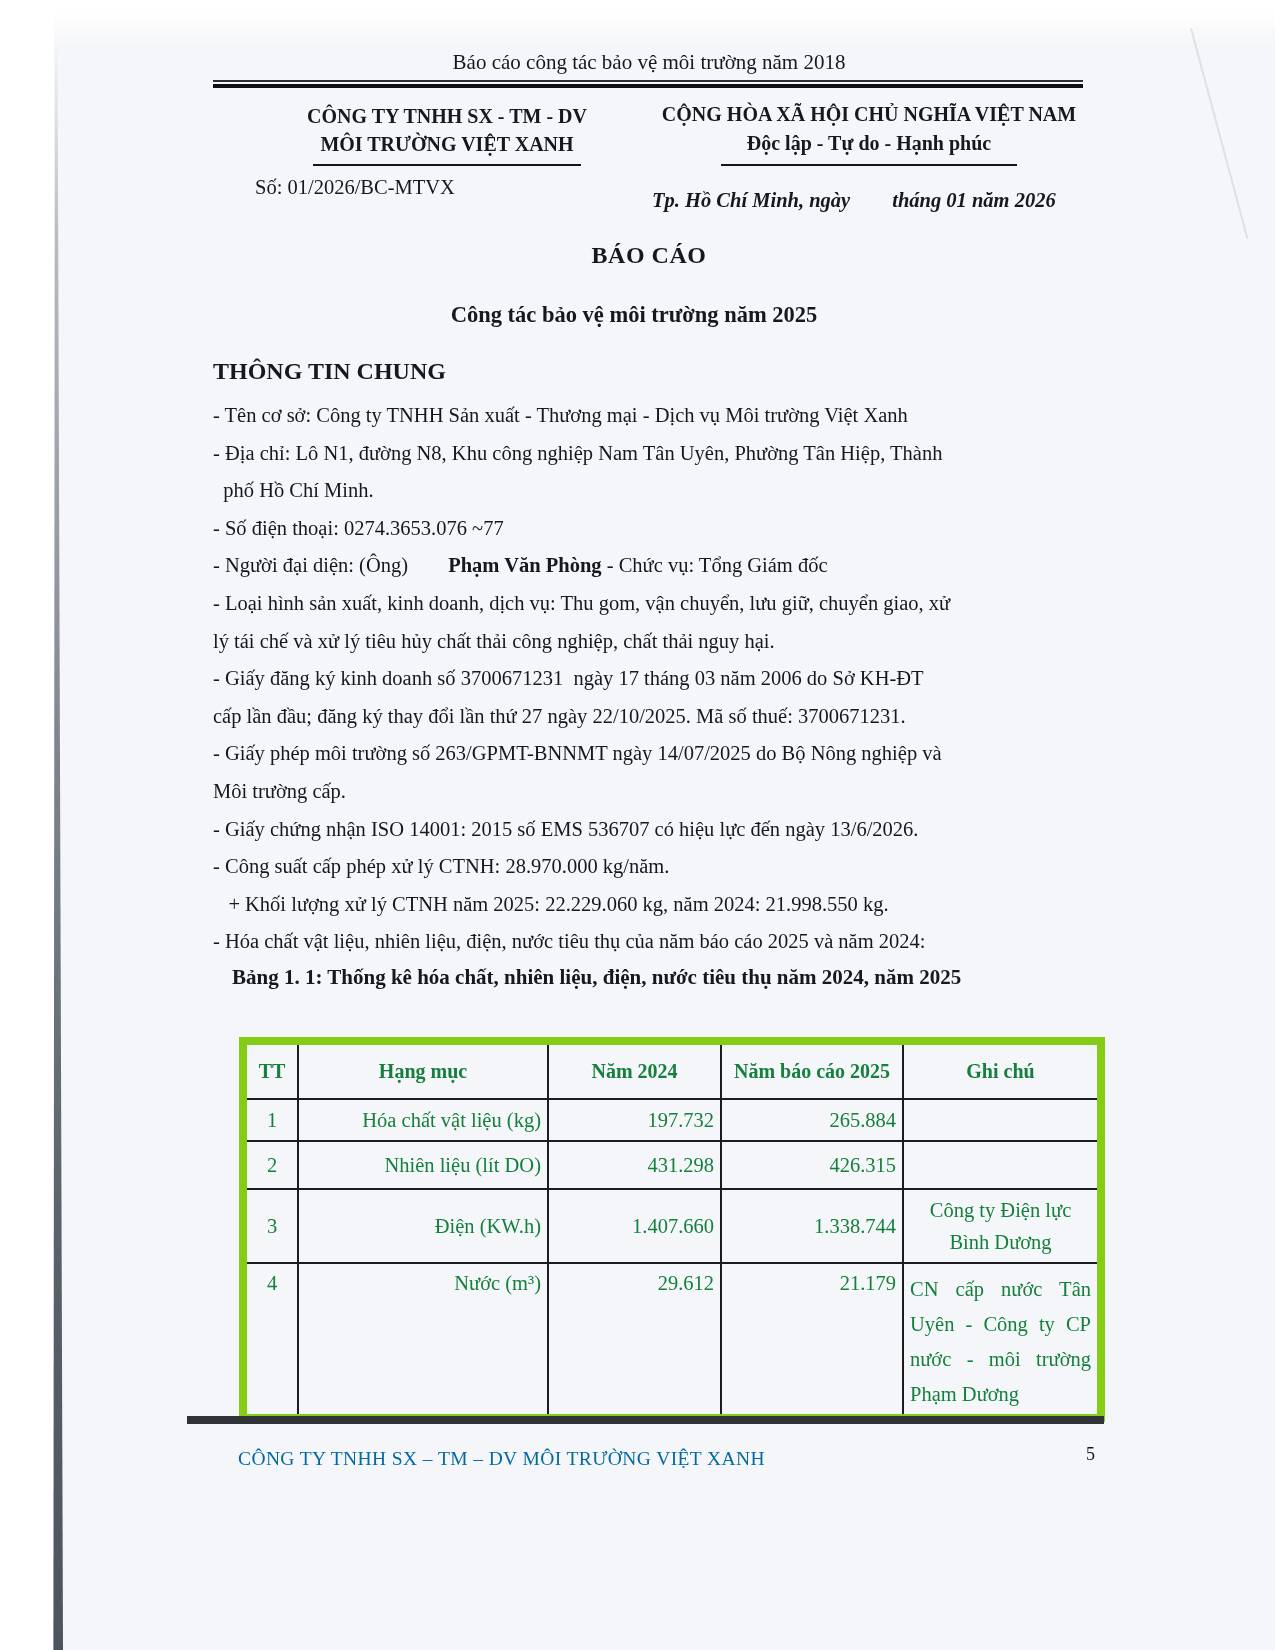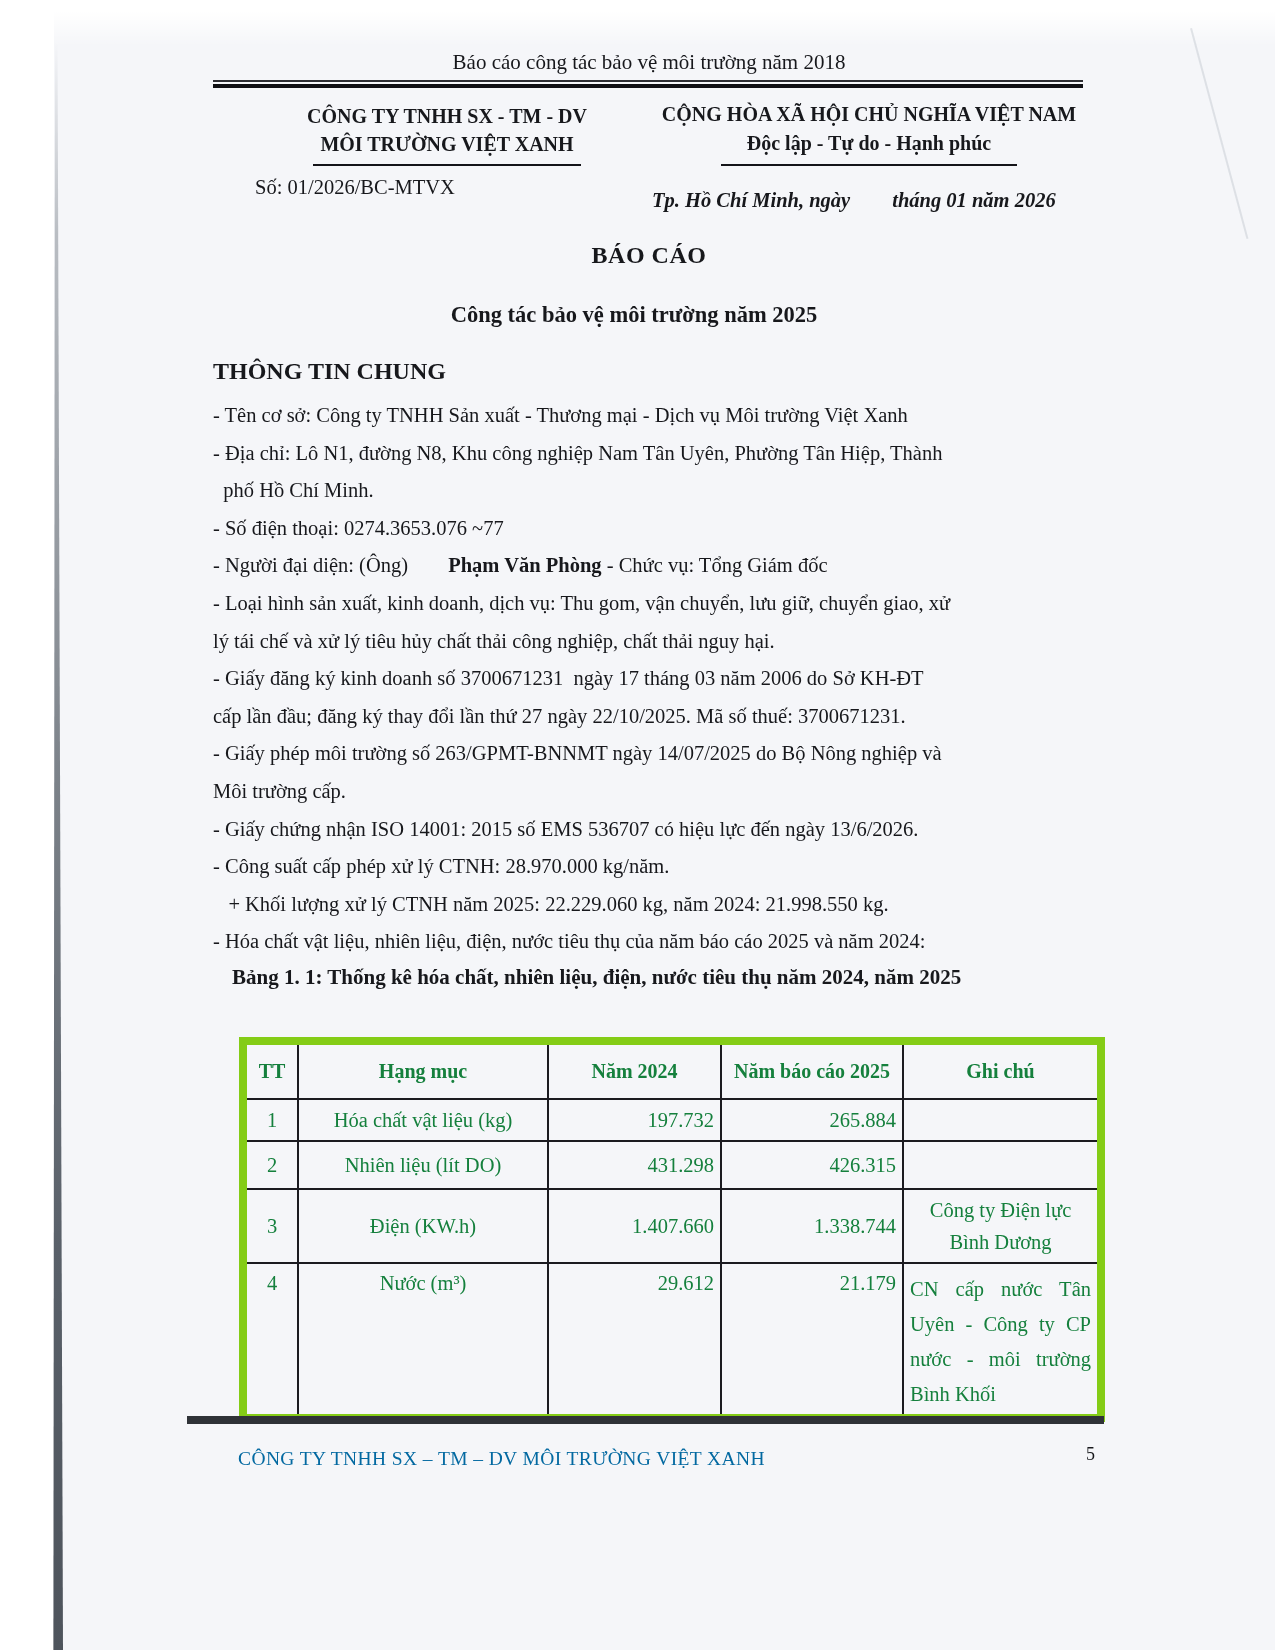--- a/index.html
+++ b/index.html
@@ -52,21 +52,21 @@
     font-size:21px;font-weight:bold;}
   
   table.stats{position:absolute;left:239px;top:1028px;width:858px;
     border-collapse:collapse;table-layout:fixed;
     border:8px solid #84cc16;font-size:20.5px;color:#15803d;margin-top:9px;}
   table.stats th, table.stats td{border:2px solid #1b1b20;padding:2px 6px;vertical-align:middle;}
   table.stats th{font-size:20px;font-weight:bold;line-height:27px;text-align:center;}
   th.ghichu{vertical-align:top;padding-top:8px;}
   tr.hdr{height:58px;} tr.row1{height:42px;} tr.row2{height:48px;} tr.row3{height:74px;} tr.row4{height:152px;}
   td.tt{text-align:center;}
-  td.item{text-align:center;padding-left:12px;}
+  td.item{text-align:right;padding-left:12px;}
   td.num{text-align:right;padding-right:18px;}
   td.num2{padding-right:22px;}
   td.note{line-height:33px;padding-left:10px;padding-right:10px;}
   td.note.center{text-align:center;line-height:32px;}
   td.note.justify{text-align:justify;line-height:35px;}
   tr.row4 td{vertical-align:top;padding-top:8px;}
   
   .foot-rule{position:absolute;left:187px;top:1416px;width:917px;height:8px;background:#2f3237;}
   .footer-company{position:absolute;left:238px;top:1448px;font-size:19.5px;letter-spacing:.4px;color:#0369a1;}
   .page-number{position:absolute;left:1086px;top:1444px;font-size:18px;}
@@ -159,21 +159,21 @@
           <td class="item">Điện (KW.h)</td>
           <td class="num">1.407.660</td>
           <td class="num num2">1.338.744</td>
           <td class="note center">Công ty Điện lực Bình Dương</td>
         </tr>
         <tr class="row4">
           <td class="tt">4</td>
           <td class="item">Nước (m³)</td>
           <td class="num">29.612</td>
           <td class="num num2">21.179</td>
-          <td class="note justify">CN cấp nước Tân Uyên - Công ty CP nước - môi trường Bình Khối</td>
+          <td class="note justify">CN cấp nước Tân Uyên - Công ty CP nước - môi trường Phạm Dương</td>
         </tr>
       </tbody>
   </table>
 
   <div class="foot-rule"></div>
   <div class="footer-company">CÔNG TY TNHH SX – TM – DV MÔI TRƯỜNG VIỆT XANH</div>
   <div class="page-number">5</div>
 
 </div>
 

